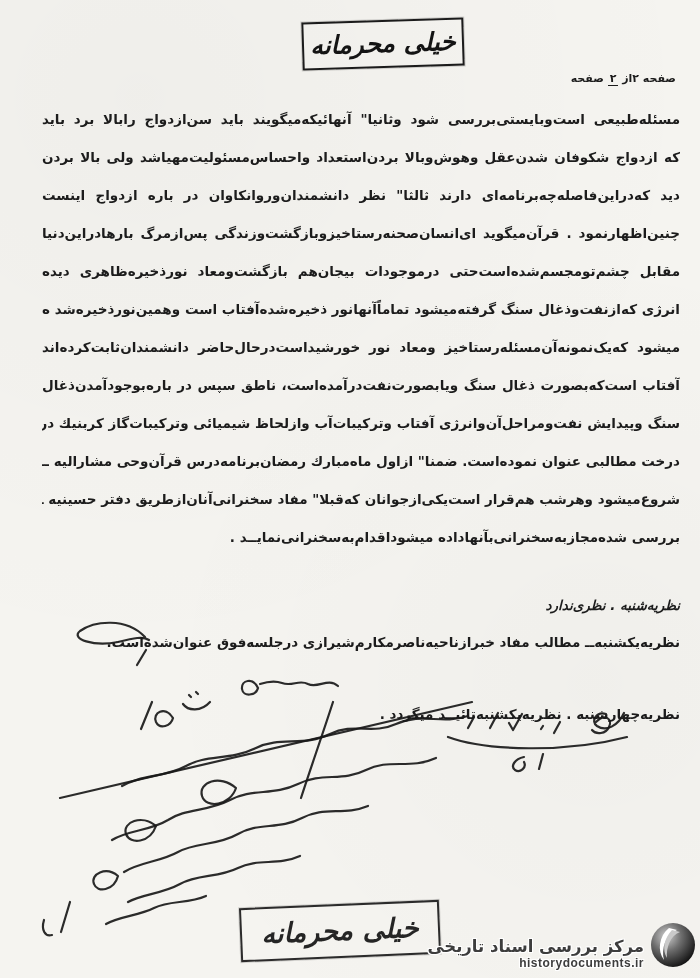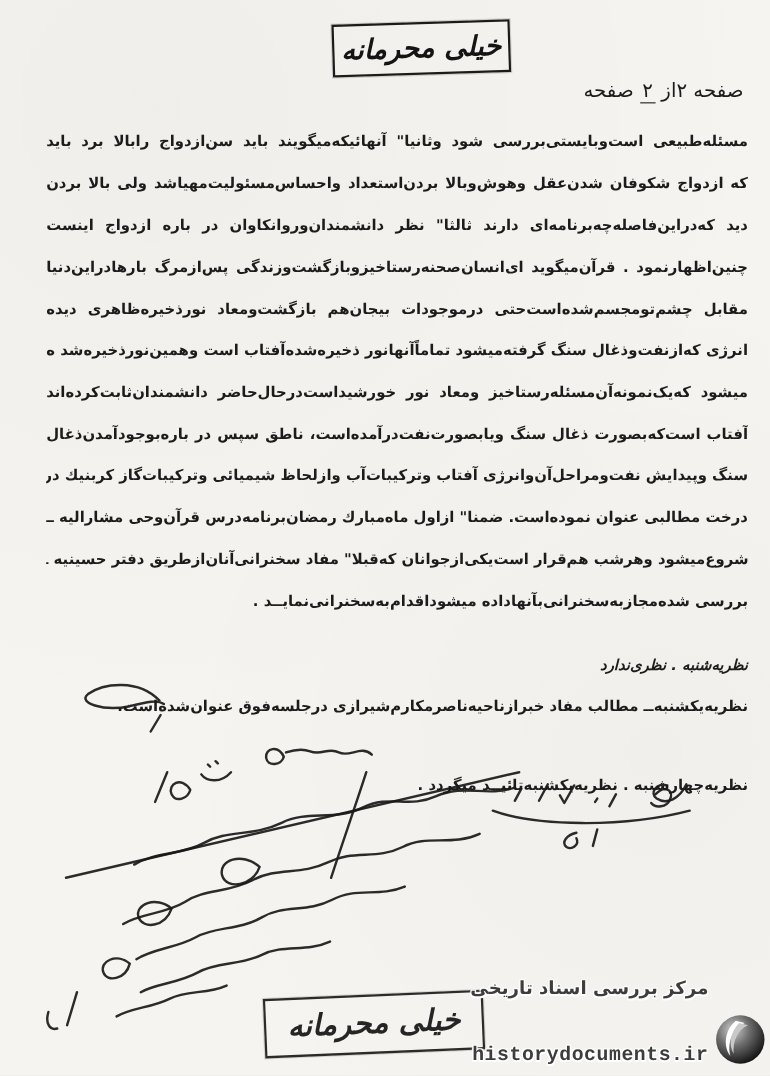--- a/index.html
+++ b/index.html
@@ -10,43 +10,43 @@
                      radial-gradient(circle at 85% 70%, rgba(0,0,0,0.02), transparent 50%);
     font-family:"DejaVu Sans", sans-serif;color:#1c1c1c;overflow:hidden;direction:rtl;
   }
   .stamp{
     position:absolute;border:2.5px solid #1b1b1b;text-align:center;
     font-weight:bold;font-style:italic;letter-spacing:2px;color:#141414;
     box-shadow:0 0 0 1px rgba(20,20,20,0.15);
   }
   .stamp-top{top:20px;left:302px;width:158px;height:44px;line-height:44px;font-size:25px;transform:rotate(-1.8deg);}
   .stamp-bottom{top:904px;left:240px;width:196px;height:50px;line-height:50px;font-size:27px;transform:rotate(-2.4deg);opacity:.92;}
-  .page-num{position:absolute;top:72px;right:24px;font-size:18px;font-weight:normal;}
+  .page-num{position:absolute;top:72px;right:24px;font-size:11px;font-weight:bold;}
   .page-num .u{border-bottom:1.6px solid #1c1c1c;padding:0 2px;}
-  .body-block{position:absolute;top:110px;right:20px;left:18px;margin-left:24px;}
+  .body-block{position:absolute;top:100px;right:20px;left:18px;margin-left:24px;}
   .bline{
     height:38px;line-height:38px;font-size:13.5px;font-weight:700;
     white-space:nowrap;overflow:hidden;direction:rtl;
     text-align:justify;text-align-last:justify;
   }
   .bline.endline{text-align:left;text-align-last:right;}
   .opinion{position:absolute;right:20px;font-size:13.5px;font-weight:700;white-space:nowrap;}
   .op-sat{top:597px;font-style:italic;}
   .op-sun{top:634px;}
   .op-wed{top:706px;}
   .ink-svg{position:absolute;left:0;top:0;width:700px;height:978px;pointer-events:none;}
   .ink-svg path{stroke:#191919;stroke-width:2.2;fill:none;stroke-linecap:round;stroke-linejoin:round;opacity:.92;}
   .watermark{
     position:absolute;right:2px;bottom:8px;display:flex;align-items:flex-end;gap:4px;direction:rtl;
   }
   .wm-logo{flex:0 0 auto;}
   .wm-text{text-align:right;font-weight:bold;color:#3d3d3d;
     text-shadow:0 0 2px #fff,0 0 3px #fff,1px 1px 0 #fff,-1px -1px 0 #fff,1px -1px 0 #fff,-1px 1px 0 #fff;}
   .wm-title{font-size:16.5px;letter-spacing:.5px;}
-  .wm-url{font-size:18px;letter-spacing:.5px;direction:ltr;font-family:Liberation Mono, monospace;margin-top:42px;}
+  .wm-url{font-size:12px;letter-spacing:.5px;direction:ltr;font-family:Liberation Sans, sans-serif;}
 </style>
 </head>
 <body>
 
 <div class="page">
 
   <div class="stamp stamp-top">
     <span>خیلی محرمانه</span>
   </div>
 

